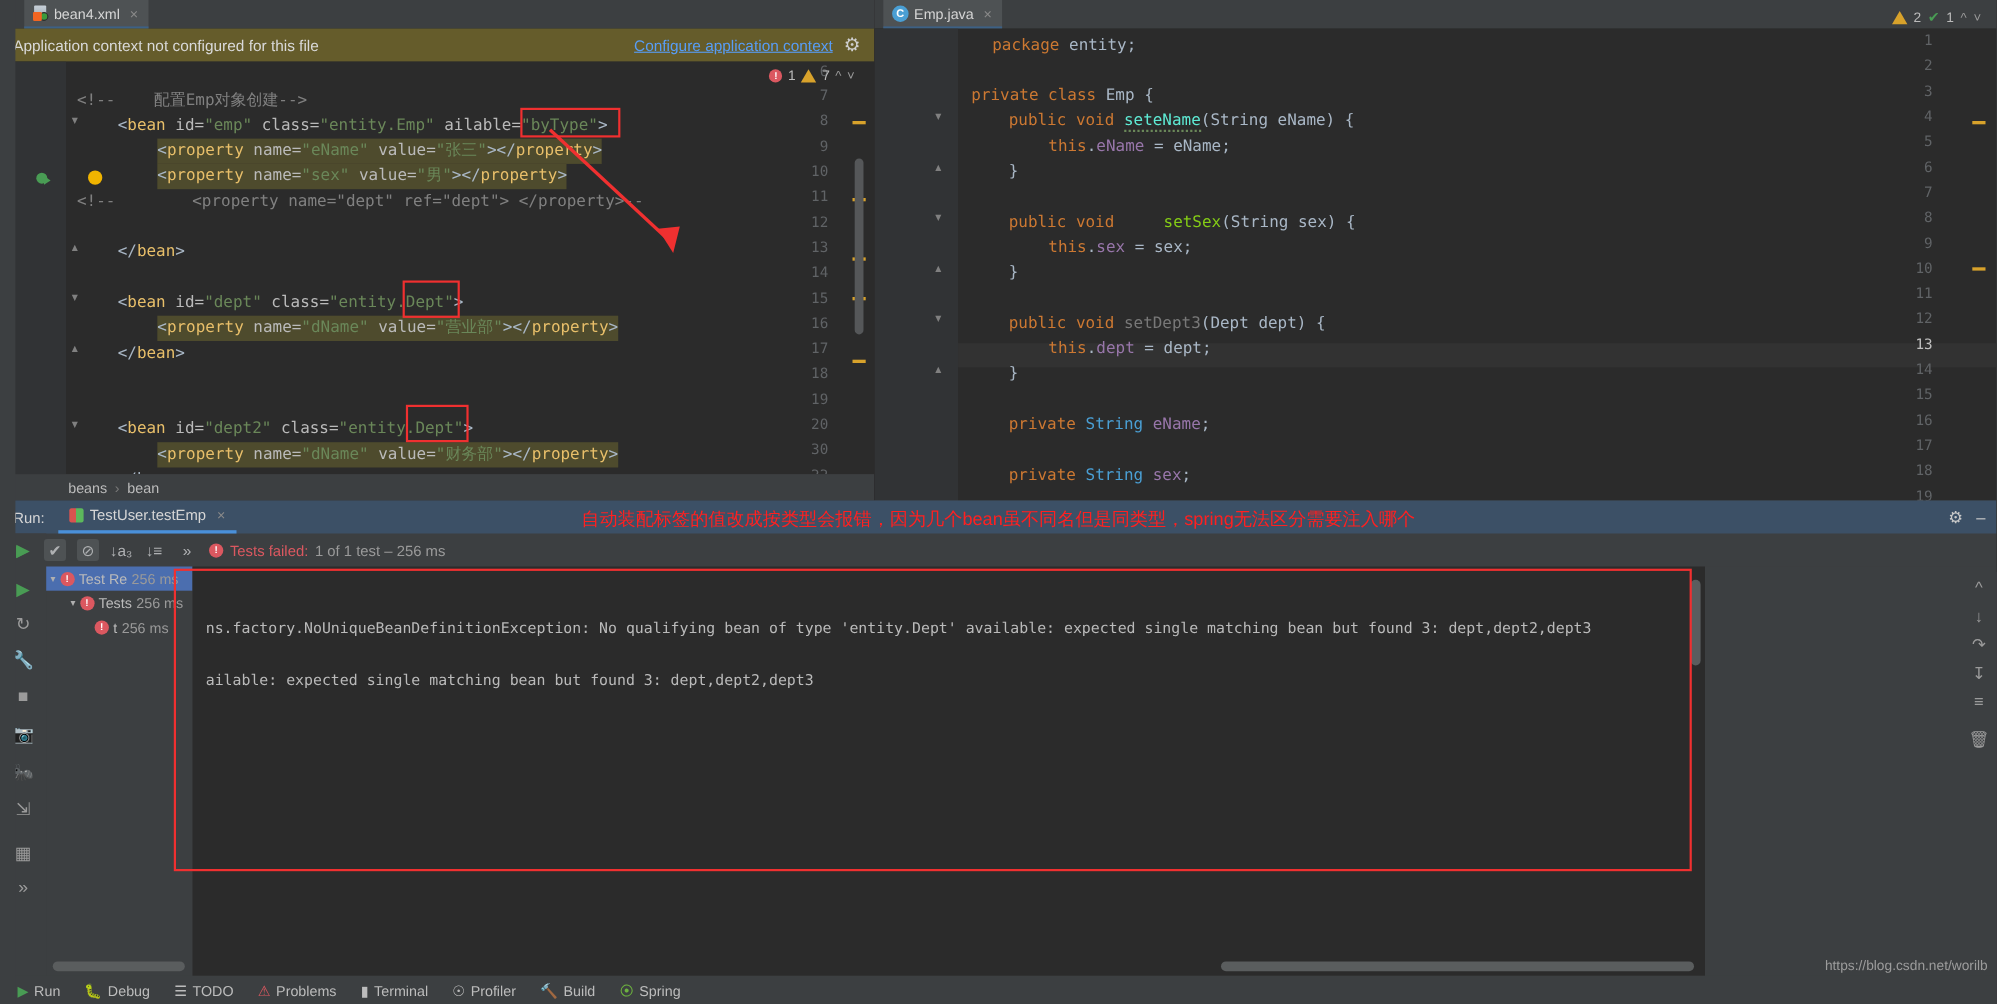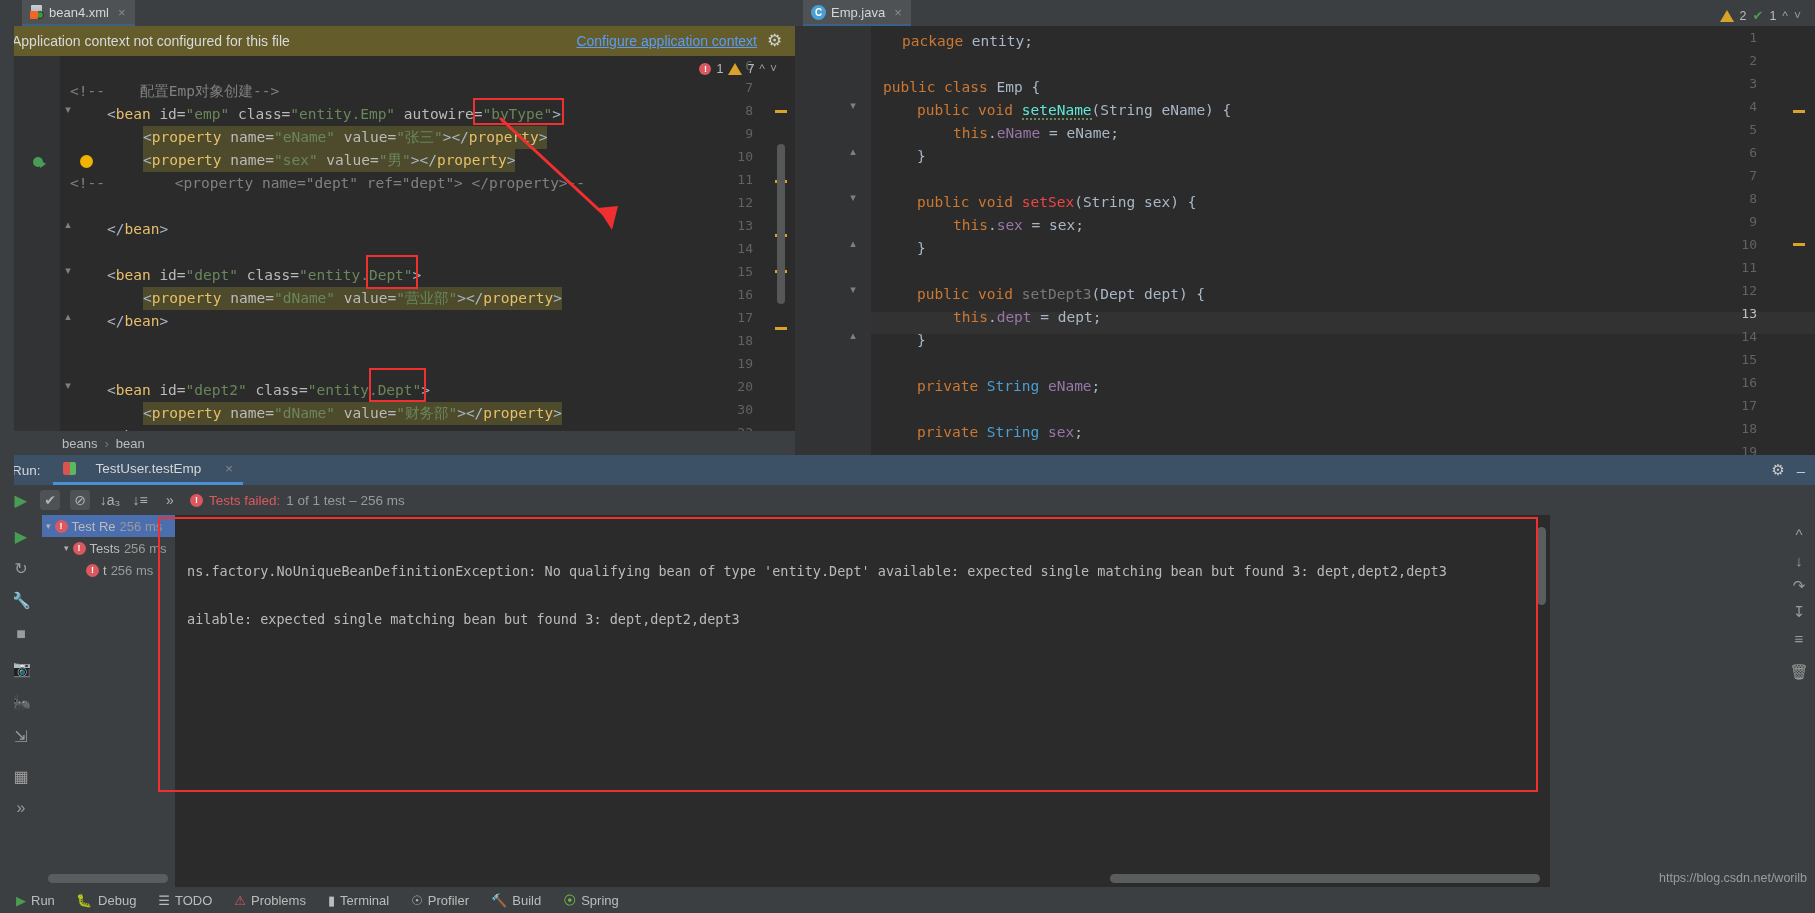--- a/index.html
+++ b/index.html
@@ -93,21 +93,21 @@
   .curline{position:absolute;left:76px;width:944px;height:22px;background:#323232;}
   .jinspect{position:absolute;right:14px;top:8px;display:flex;align-items:center;gap:6px;font-size:12.5px;}
   .okmark{color:#499c54;font-size:13px;}
   .squiggle{border-bottom:2px dotted #6a8759;}
 
   
   .runwin{position:absolute;left:0;top:455px;width:1815px;height:458px;background:#3c3f41;}
   .runheader{position:absolute;left:0;top:0;width:1815px;height:30px;background:#3c5066;
      display:flex;align-items:center;}
   .runlabel{padding:0 12px;font-size:13.5px;color:#d6d6d6;}
-  .runtab{display:flex;align-items:center;gap:20px;padding:4px 10px;height:30px;font-size:13.5px;
+  .runtab{display:flex;align-items:center;gap:6px;padding:4px 10px;height:30px;font-size:13.5px;
      color:#d6d6d6;border-bottom:3px solid #4a90d9;}
   .runtab-icon{width:13px;height:13px;background:linear-gradient(90deg,#d9534f 50%,#5cb85c 50%);
      border-radius:2px;}
   .annot{position:absolute;left:0;right:0;text-align:center;color:#ff2020;font-size:16.5px;
      top:6px; pointer-events:none;}
   .hdr-tools{position:absolute;right:10px;top:6px;display:flex;gap:12px;align-items:center;color:#c9c9c9;font-size:15px;}
 
   .toolbar{position:absolute;left:0;top:30px;width:1815px;height:30px;display:flex;align-items:center;gap:10px;padding-left:10px;}
   .tb-btn{width:20px;height:20px;display:flex;align-items:center;justify-content:center;font-size:14px;color:#afb1b3;}
   .tb-btn.on{background:#4e5254;border-radius:3px;}
@@ -189,21 +189,21 @@
       <div class="foldmark" style="top:162px;">▴</div>
       <div class="foldmark" style="top:208px;">▾</div>
       <div class="foldmark" style="top:254px;">▴</div>
       <div class="foldmark" style="top:323px;">▾</div>
 
       <div class="runicon"></div>
       <div class="bulb"></div>
 
       <div class="codeline cmt" style="top:24px;">&lt;!--    配置Emp对象创建--&gt;</div>
 
-      <div class="codeline" style="top:47px; left:107px;"><span class="plain">&lt;</span><span class="tag">bean</span><span class="attr"> id=</span><span class="str">"emp"</span><span class="attr"> class=</span><span class="str">"entity.Emp"</span><span class="attr"> autowire=</span><span class="str">"byType"</span><span class="plain">&gt;</span></div>
+      <div class="codeline" style="top:47px; left:107px;"><span class="plain">&lt;</span><span class="tag">bean</span><span class="attr"> id=</span><span class="str">"emp"</span><span class="attr"> class=</span><span class="str">"entity.Emp"</span><span class="attr"> ailable=</span><span class="str">"byType"</span><span class="plain">&gt;</span></div>
 
       <div class="codeline hl" style="top:70px; left:143px;"><span class="plain">&lt;</span><span class="tag">property</span><span class="attr"> name=</span><span class="str">"eName"</span><span class="attr"> value=</span><span class="str">"张三"</span><span class="plain">&gt;&lt;/</span><span class="tag">property</span><span class="plain">&gt;</span></div>
 
       <div class="codeline hl" style="top:93px; left:143px;"><span class="plain">&lt;</span><span class="tag">property</span><span class="attr"> name=</span><span class="str">"sex"</span><span class="attr"> value=</span><span class="str">"男"</span><span class="plain">&gt;&lt;/</span><span class="tag">property</span><span class="plain">&gt;</span></div>
 
       <div class="codeline cmt" style="top:116px;">&lt;!--        &lt;property name="dept" ref="dept"&gt; &lt;/property&gt;--</div>
 
       <div class="codeline" style="top:162px; left:107px;"><span class="plain">&lt;/</span><span class="tag">bean</span><span class="plain">&gt;</span></div>
 
       <div class="codeline" style="top:208px; left:107px;"><span class="plain">&lt;</span><span class="tag">bean</span><span class="attr"> id=</span><span class="str">"dept"</span><span class="attr"> class=</span><span class="str">"entity.Dept"</span><span class="plain">&gt;</span></div>
@@ -286,25 +286,25 @@
       <div class="jlnum" style="top:418px;">19</div>
 
       <div class="jfold" style="top:73px;">▾</div>
       <div class="jfold" style="top:119px;">▴</div>
       <div class="jfold" style="top:165px;">▾</div>
       <div class="jfold" style="top:211px;">▴</div>
       <div class="jfold" style="top:257px;">▾</div>
       <div class="jfold" style="top:303px;">▴</div>
 
       <div class="jcode" style="top:4px;margin-left:19px;"><span class="kw">package</span><span class="plain"> entity;</span></div>
-      <div class="jcode" style="top:50px;"><span class="kw">public class</span><span class="plain"> Emp {</span></div>
+      <div class="jcode" style="top:50px;"><span class="kw">private class</span><span class="plain"> Emp {</span></div>
       <div class="jcode" style="top:73px;left:122px;"><span class="kw">public void</span><span class="mth"> </span><span class="squiggle" style="color:#5eead4;">seteName</span><span class="plain">(</span><span class="typ">String</span><span class="plain"> eName) {</span></div>
       <div class="jcode" style="top:96px;left:158px;"><span class="kw">this</span><span class="plain">.</span><span class="fld">eName</span><span class="plain"> = eName;</span></div>
       <div class="jcode" style="top:119px;left:122px;"><span class="plain">}</span></div>
-      <div class="jcode" style="top:165px;left:122px;"><span class="kw">public void</span><span class="plain"> </span><span class="mth" style="color:#ef4444;">setSex</span><span class="plain">(</span><span class="typ">String</span><span class="plain"> sex) {</span></div>
+      <div class="jcode" style="top:165px;left:122px;"><span class="kw">public void</span><span class="plain"> </span><span class="mth" style="color:#84cc16;margin-left:36px;">setSex</span><span class="plain">(</span><span class="typ">String</span><span class="plain"> sex) {</span></div>
       <div class="jcode" style="top:188px;left:158px;"><span class="kw">this</span><span class="plain">.</span><span class="fld">sex</span><span class="plain"> = sex;</span></div>
       <div class="jcode" style="top:211px;left:122px;"><span class="plain">}</span></div>
       <div class="jcode" style="top:257px;left:122px;"><span class="kw">public void</span><span class="plain"> </span><span class="grey">setDept3</span><span class="plain">(</span><span class="typ">Dept</span><span class="plain"> dept) {</span></div>
       <div class="jcode" style="top:280px;left:158px;"><span class="kw">this</span><span class="plain">.</span><span class="fld">dept</span><span class="plain"> = dept;</span></div>
       <div class="jcode" style="top:303px;left:122px;"><span class="plain">}</span></div>
       <div class="jcode" style="top:349px;left:122px;"><span class="kw">private</span><span class="typ" style="color:#4a9fd4;"> String</span><span class="fld"> eName</span><span class="plain">;</span></div>
       <div class="jcode" style="top:395px;left:122px;"><span class="kw">private</span><span class="typ" style="color:#4a9fd4;"> String</span><span class="fld"> sex</span><span class="plain">;</span></div>
     </div>
 
     <div class="jinspect">
@@ -322,20 +322,21 @@
 
   <div class="runwin">
 
     <div class="runheader">
       <span class="runlabel">Run:</span>
       <div class="runtab">
         <span class="runtab-icon"></span>
         <span>TestUser.testEmp</span>
         <span class="tab-close">×</span>
       </div>
+      <span class="annot">自动装配标签的值改成按类型会报错，因为几个bean虽不同名但是同类型，spring无法区分需要注入哪个</span>
       <div class="hdr-tools">
         <span>⚙</span>
         <span>–</span>
       </div>
     </div>
 
     <div class="lefttools">
       <span class="lt-ico" style="top:4px;color:#499c54;">▶</span>
       <span class="lt-ico" style="top:40px;color:#499c54;">▶</span>
       <span class="lt-ico" style="top:72px;">↻</span>

